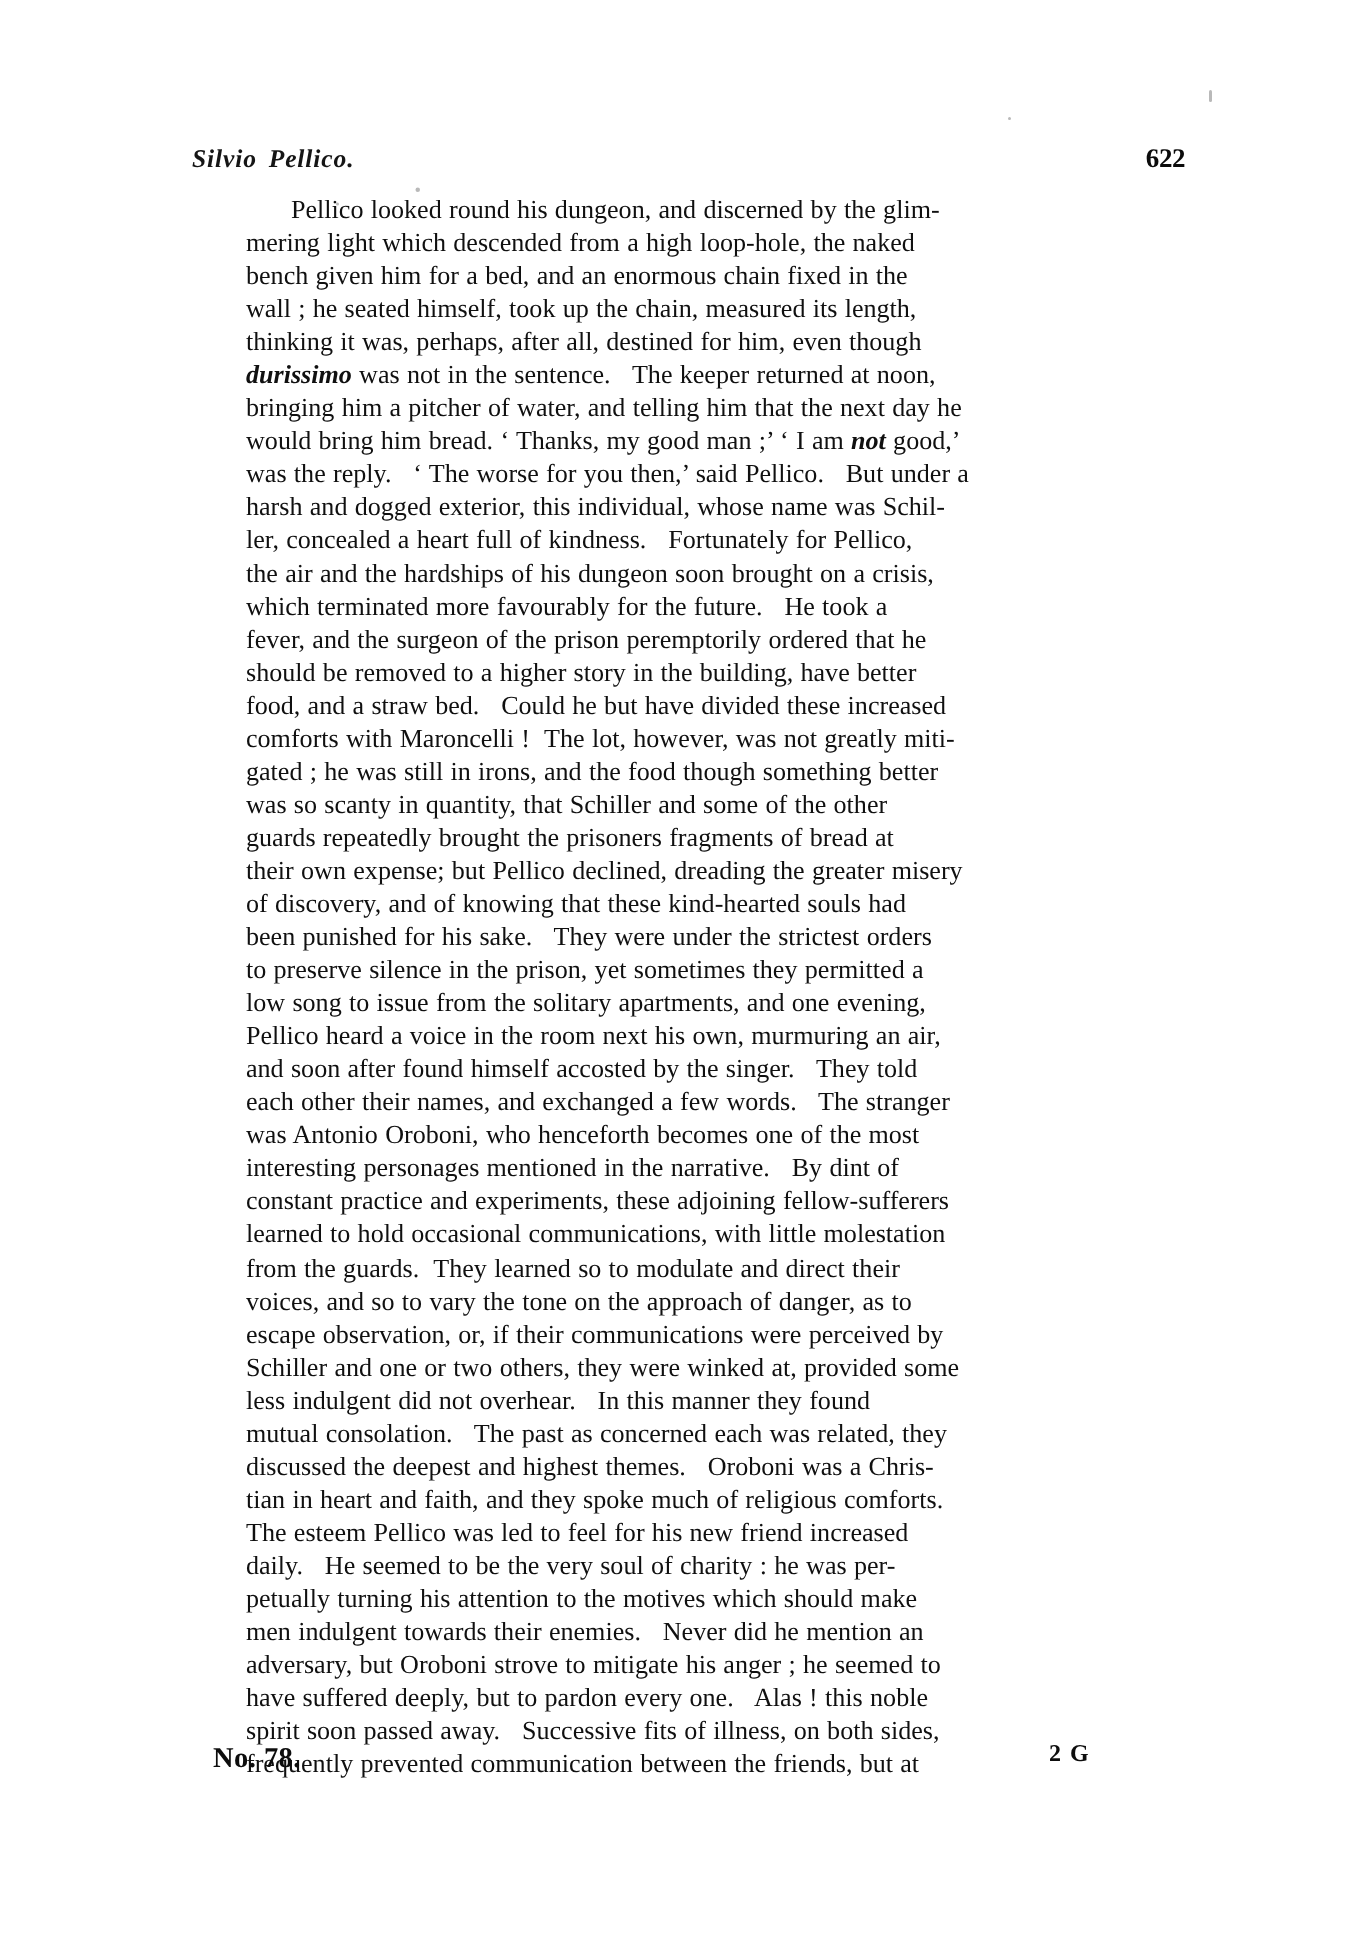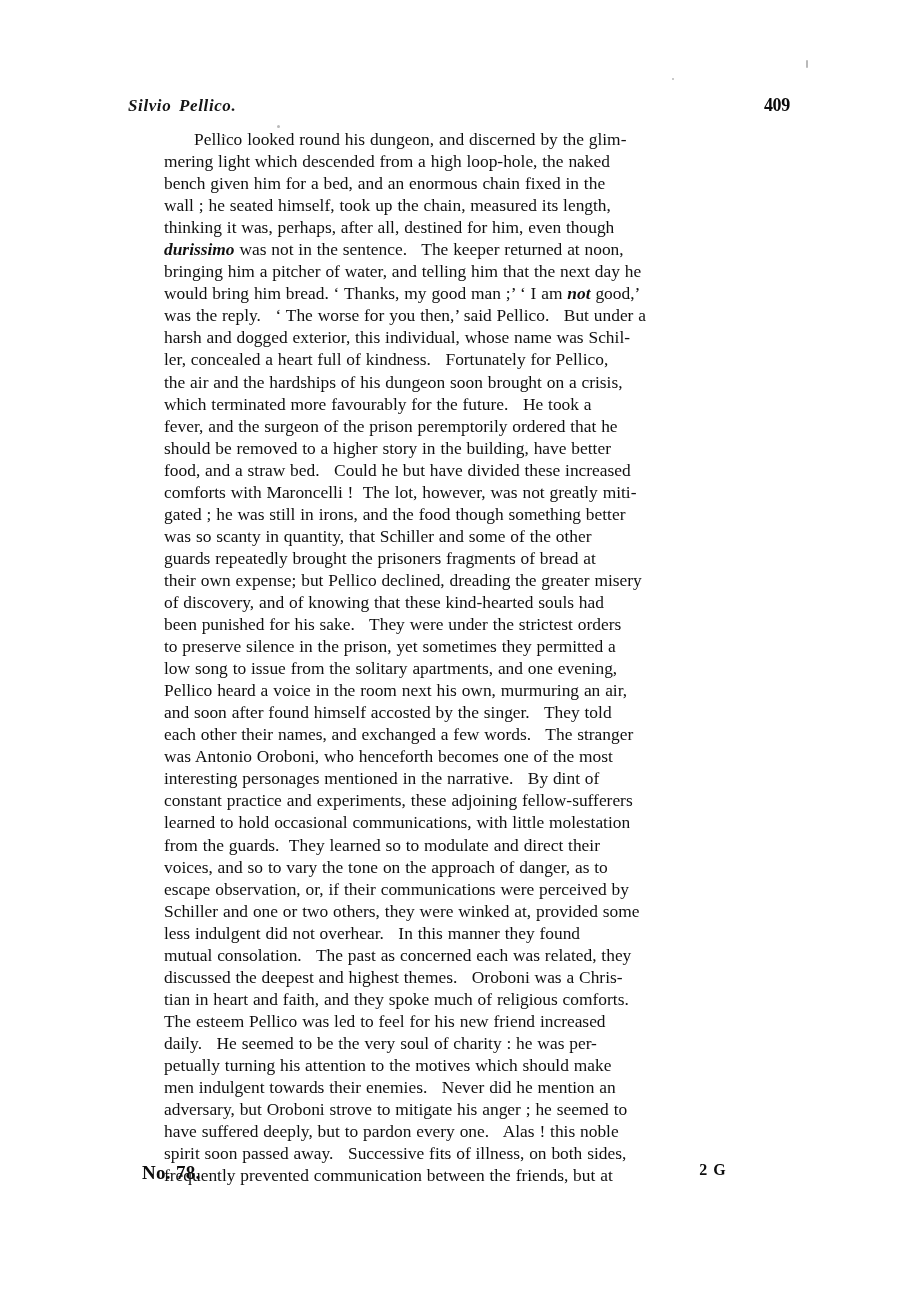--- a/index.html
+++ b/index.html
@@ -120,21 +120,21 @@
 
 <div class="page">
 
   <span class="speck" style="left:277px;top:125px;width:3px;height:3px;"></span>
   <span class="speck" style="left:672px;top:78px;width:2px;height:2px;"></span>
   <span class="speck" style="left:224px;top:135px;width:2px;height:2px;"></span>
   <span class="speck" style="left:806px;top:60px;width:2px;height:8px;border-radius:1px;"></span>
 
   <div class="running-head">
     <div class="head-title">Silvio Pellico.</div>
-    <div class="head-folio">409</div>
+    <div class="head-folio">622</div>
   </div>
 
   <div class="textblock">
     <p class="para first">Pellico looked round  his dungeon, and discerned  by the glim-<br>mering  light which  descended from a  high loop-hole, the  naked<br>bench given him for a bed, and an enormous chain fixed in  the<br>wall ; he seated himself, took up the chain, measured  its  length,<br>thinking it was, perhaps,  after all,  destined for him,  even  though<br><i>durissimo</i> was not in the sentence.&nbsp;&nbsp; The keeper returned at noon,<br>bringing him a pitcher of water, and telling him that the next day he<br>would bring him bread. ‘ Thanks, my good man ;’ ‘ I am <i>not</i> good,’<br>was the reply.&nbsp;&nbsp; ‘ The worse for you then,’ said Pellico.&nbsp;&nbsp; But under a<br>harsh and dogged exterior, this individual, whose name  was Schil-<br>ler, concealed a heart full  of kindness.&nbsp;&nbsp; Fortunately  for  Pellico,<br>the air and the hardships of his dungeon soon brought on a crisis,<br>which  terminated  more  favourably  for  the  future.&nbsp;&nbsp;  He  took a<br>fever, and the surgeon of the prison peremptorily ordered  that he<br>should be removed to a higher  story in the building,  have better<br>food, and a straw bed.&nbsp;&nbsp;  Could he but have divided these increased<br>comforts with Maroncelli !&nbsp; The lot, however, was not greatly miti-<br>gated ; he was still in irons, and the food though something better<br>was so scanty in quantity, that Schiller and  some of the  other<br>guards repeatedly  brought the prisoners fragments of  bread  at<br>their own expense; but Pellico declined, dreading the greater misery<br>of discovery, and of knowing that these kind-hearted  souls  had<br>been punished for his sake.&nbsp;&nbsp; They were under the strictest orders<br>to preserve silence in the prison, yet sometimes they permitted a<br>low song to issue from the solitary apartments, and one  evening,<br>Pellico heard a voice in the room next his own, murmuring an air,<br>and soon after found himself accosted by the singer.&nbsp;&nbsp; They told<br>each other their names, and exchanged a few words.&nbsp;&nbsp; The stranger<br>was Antonio Oroboni, who henceforth becomes one of the  most<br>interesting personages mentioned in the narrative.&nbsp;&nbsp; By dint of<br>constant practice and experiments, these adjoining fellow-sufferers<br>learned to hold occasional communications, with  little  molestation<br>from  the guards.&nbsp; They learned so to modulate and  direct their<br>voices, and so to vary the tone on the approach of danger, as to<br>escape observation, or, if their communications were perceived by<br>Schiller and one or two others, they were winked at, provided some<br>less indulgent did not overhear.&nbsp;&nbsp;  In this manner they found<br>mutual consolation.&nbsp;&nbsp; The past as concerned each was related, they<br>discussed the deepest and highest themes.&nbsp;&nbsp; Oroboni was a Chris-<br>tian in heart and faith, and they spoke much of religious comforts.<br>The esteem Pellico was led to feel for his new friend increased<br>daily.&nbsp;&nbsp; He seemed to be the very soul of charity : he was per-<br>petually turning his attention to the motives which should  make<br>men indulgent towards their enemies.&nbsp;&nbsp; Never did he mention an<br>adversary, but Oroboni strove to mitigate his anger ; he seemed to<br>have suffered deeply, but to pardon every one.&nbsp;&nbsp; Alas ! this noble<br>spirit soon passed away.&nbsp;&nbsp; Successive fits of illness, on both sides,<br>frequently prevented communication between the friends, but at</p>
   </div>
 
   <div class="footer">
     <div class="direction-line">No. 78.</div>
     <div class="signature-mark">2 G</div>
   </div>

